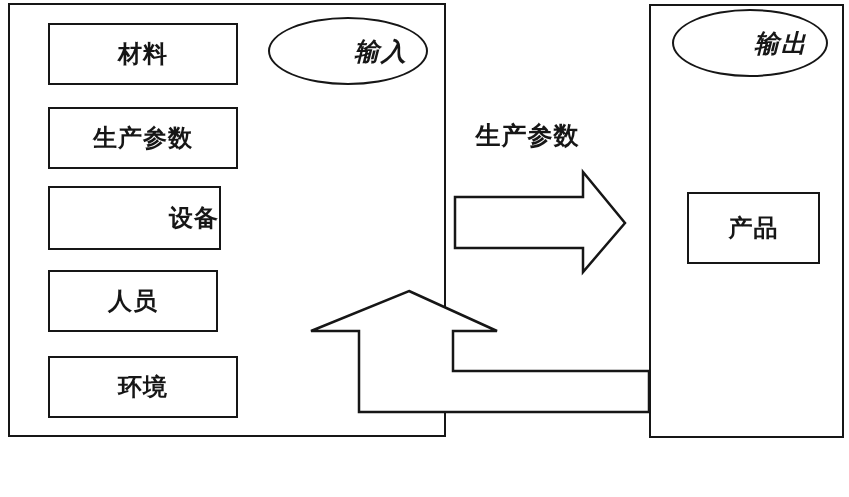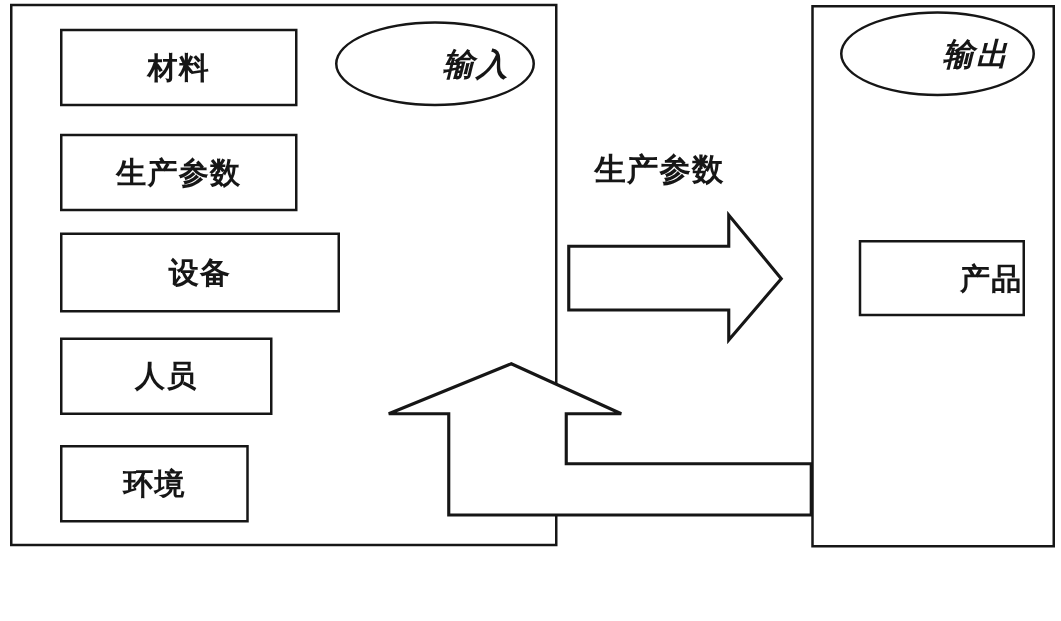--- a/index.html
+++ b/index.html
@@ -31,24 +31,24 @@
     position:absolute;
     border:2.5px solid var(--line);
     background:var(--background);
     box-sizing:border-box;
     display:flex;align-items:center;justify-content:center;
     font-size:24px;font-weight:bold;
     letter-spacing:1px;
   }
   .item-materials{left:48px;top:23px;width:190px;height:62px;}
   .item-parameters{left:48px;top:107px;width:190px;height:62px;}
-  .item-equipment{left:48px;top:186px;width:224px;height:64px;}
+  .item-equipment{left:48px;top:186px;width:173px;height:64px;justify-content:flex-end;}
   .item-personnel{left:48px;top:270px;width:170px;height:62px;}
-  .item-environment{left:48px;top:356px;width:151px;height:62px;}
-  .product-box{left:687px;top:192px;width:133px;height:61px;justify-content:flex-end;}
+  .item-environment{left:48px;top:356px;width:190px;height:62px;}
+  .product-box{left:687px;top:192px;width:133px;height:72px;}
   .ellipse{
     position:absolute;
     border:2.5px solid var(--line);
     border-radius:50%;
     background:var(--background);
     box-sizing:border-box;
     display:flex;align-items:center;justify-content:flex-end;
     font-size:25px;font-weight:bold;
     letter-spacing:2px;
     font-style:italic;

